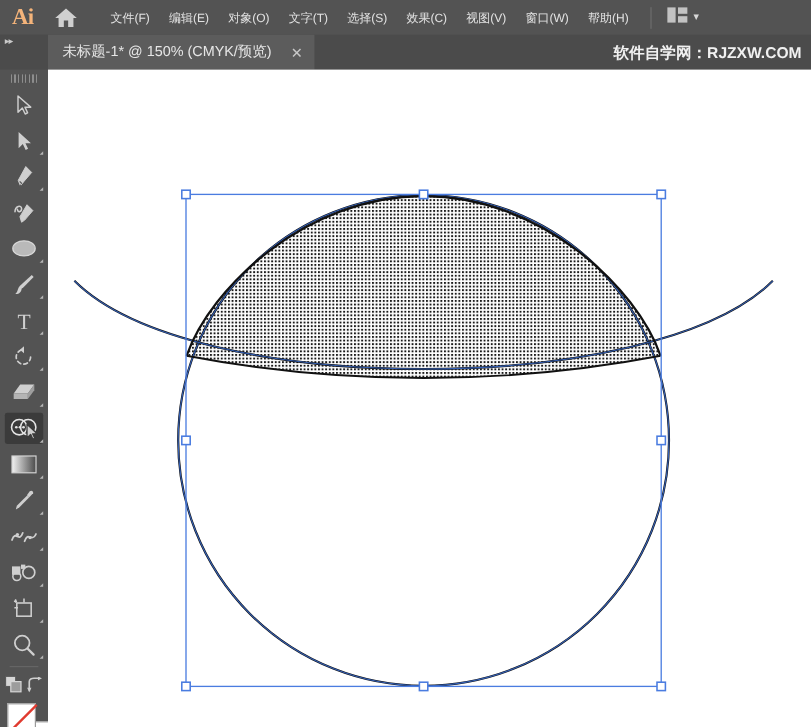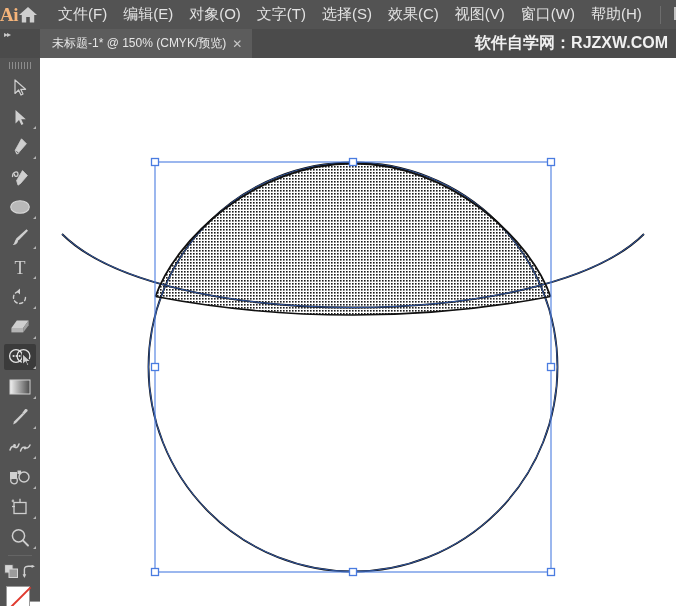--- a/index.html
+++ b/index.html
@@ -43,21 +43,21 @@
     width: 34px; height: 29px;
     display: flex; align-items: center; justify-content: center;
   }
   .menu-items {
     display: flex;
     align-items: center;
     margin-left: 12px;
   }
   .menu-item {
     color: #e2e2e2;
-    font-size: 15px;
+    font-size: 10px;
     padding: 4px 8px;
     white-space: nowrap;
     cursor: default;
   }
   .menu-divider {
     width: 1px;
     height: 18px;
     background: #6d6d6d;
     margin: 0 8px 0 10px;
   }
@@ -90,21 +90,21 @@
     background: #535353;
   }
   .doc-tab {
     position: absolute;
     left: 40px; top: 0;
     height: 29px;
     background: #5c5c5c;
     display: flex;
     align-items: center;
     padding: 0 8px 0 12px;
-    gap: 4px;
+    gap: 14px;
     box-sizing: border-box;
   }
   .doc-tab-title {
     color: #e6e6e6;
     font-size: 12px;
     white-space: nowrap;
   }
   .doc-tab-close {
     color: #c8c8c8;
     font-size: 12px;
@@ -112,21 +112,21 @@
     padding: 0 2px;
     cursor: default;
   }
   .watermark {
     position: absolute;
     right: 8px; top: 0;
     height: 29px;
     display: flex;
     align-items: center;
     color: #f0f0f0;
-    font-size: 16px;
+    font-size: 13px;
     font-weight: bold;
     white-space: nowrap;
   }
 
   
   .toolbar {
     position: absolute;
     left: 0; top: 29px;
     width: 40px;
     height: 577px;

